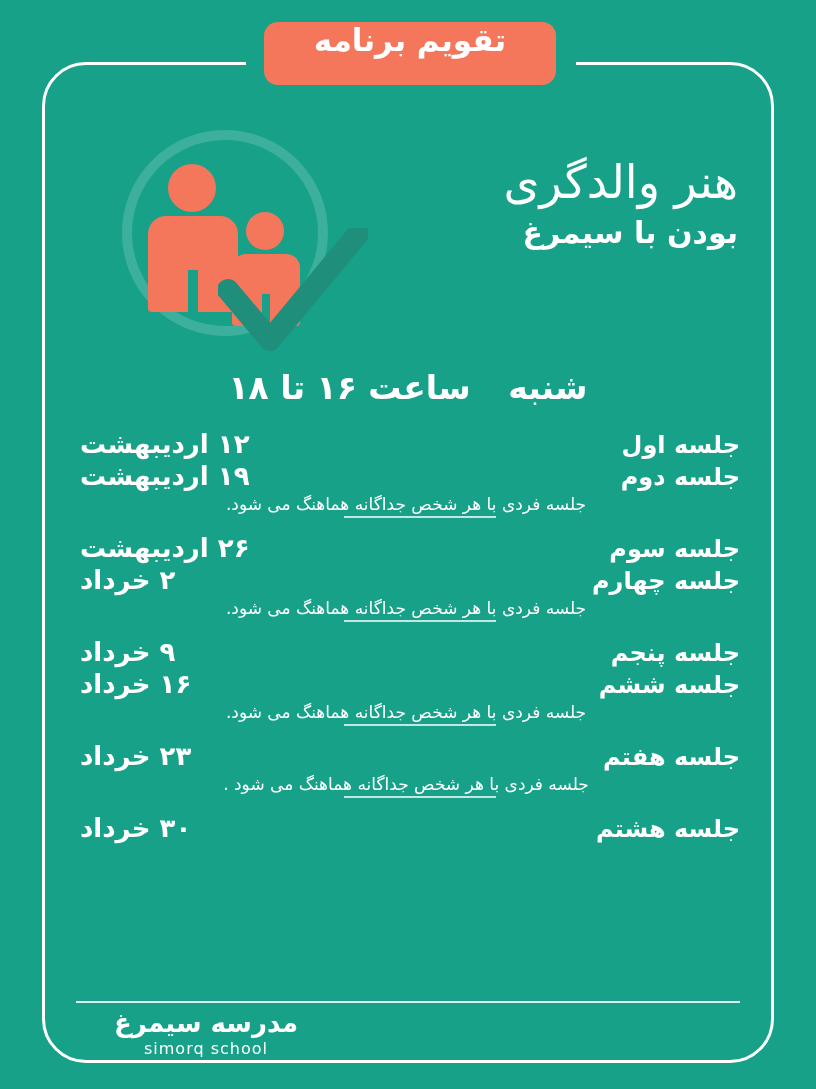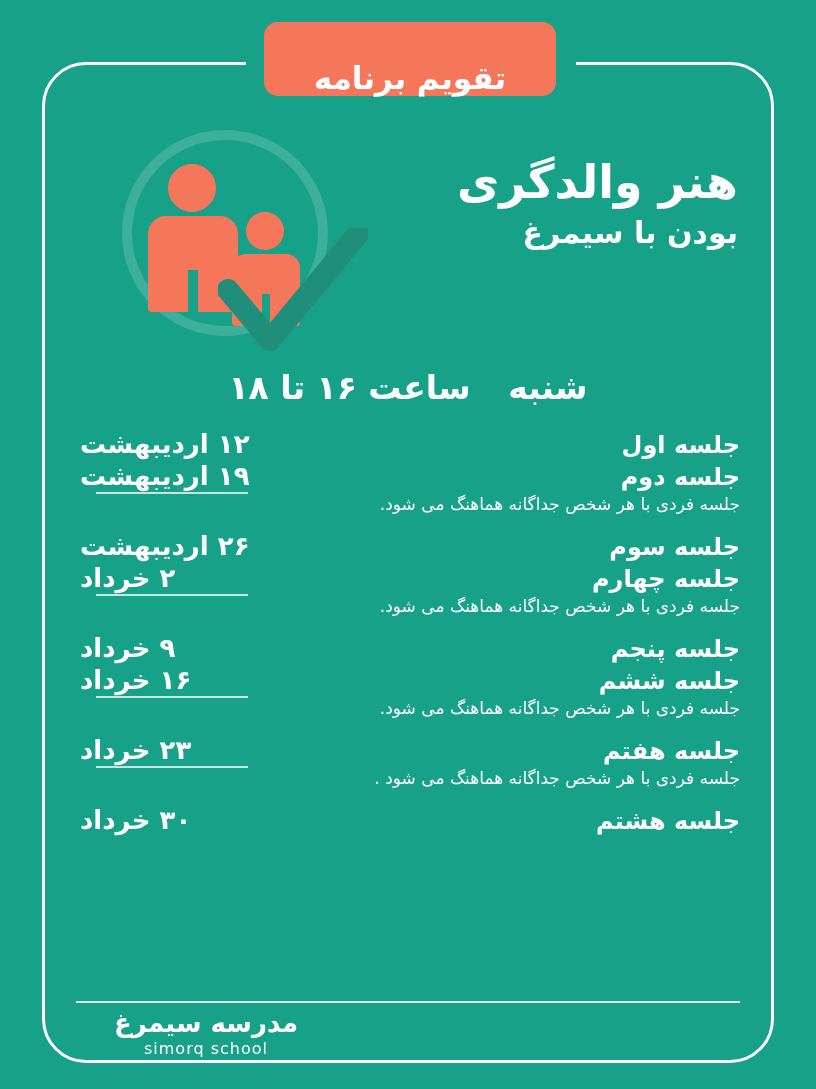--- a/index.html
+++ b/index.html
@@ -43,25 +43,25 @@
     height: 32px;
     background: #17a189;
   }
 
   
   .title-tab {
     position: absolute;
     top: 22px;
     left: 264px;
     width: 292px;
-    height: 74px;
+    height: 63px;
     background: #f4775c;
     border-radius: 14px;
     display: flex;
-    align-items: flex-end;
+    align-items: flex-start;
     justify-content: center;
     color: #ffffff;
     font-size: 31px;
     font-weight: bold;
     letter-spacing: 0.5px;
   }
 
   
   .header-row {
     position: absolute;
@@ -72,21 +72,21 @@
   }
   .heading-block {
     position: absolute;
     top: 45px;
     right: 78px;
     text-align: right;
     color: #ffffff;
   }
   .heading-main {
     font-size: 46px;
-    font-weight: bold;
+    font-weight: normal;
     line-height: 1.18;
     letter-spacing: -0.5px;
   }
   .heading-sub {
     font-size: 30px;
     font-weight: bold;
     margin-top: 6px;
   }
 
   
@@ -214,21 +214,22 @@
   .note {
     font-size: 17px;
     text-align: right;
     padding-right: 4px;
     margin-top: 2px;
     margin-bottom: 2px;
     font-weight: normal;
   }
   .note-row {
     display: flex;
-    align-items: flex-start;
+    flex-direction: column;
+    align-items: center;
     justify-content: space-between;
   }
   .sep {
     width: 152px;
     height: 2px;
     background: rgba(255,255,255,0.75);
     margin-left: 24px;
   }
   .gap { height: 14px; }
 

